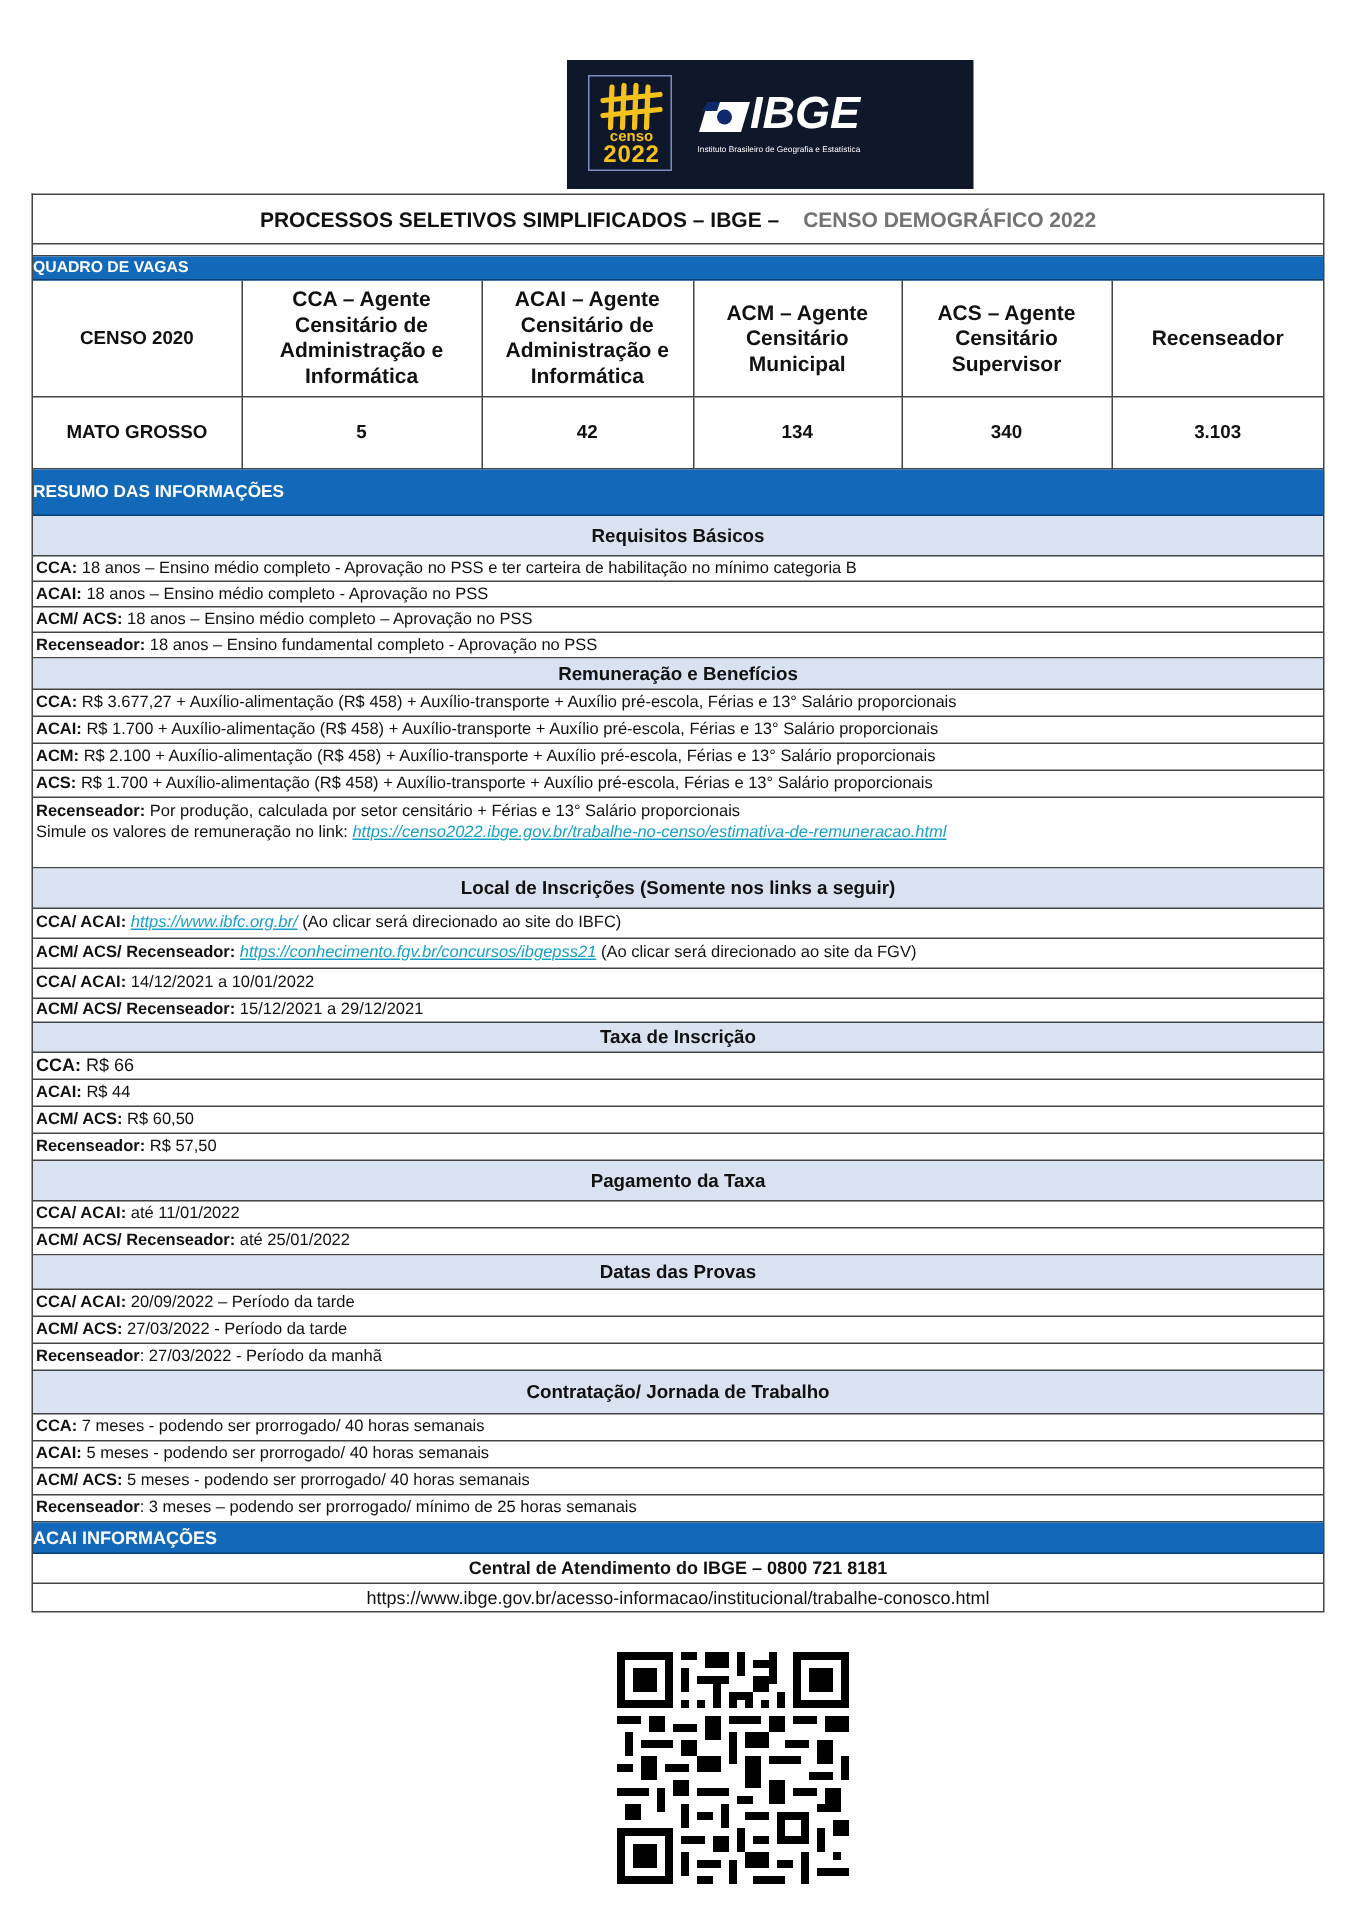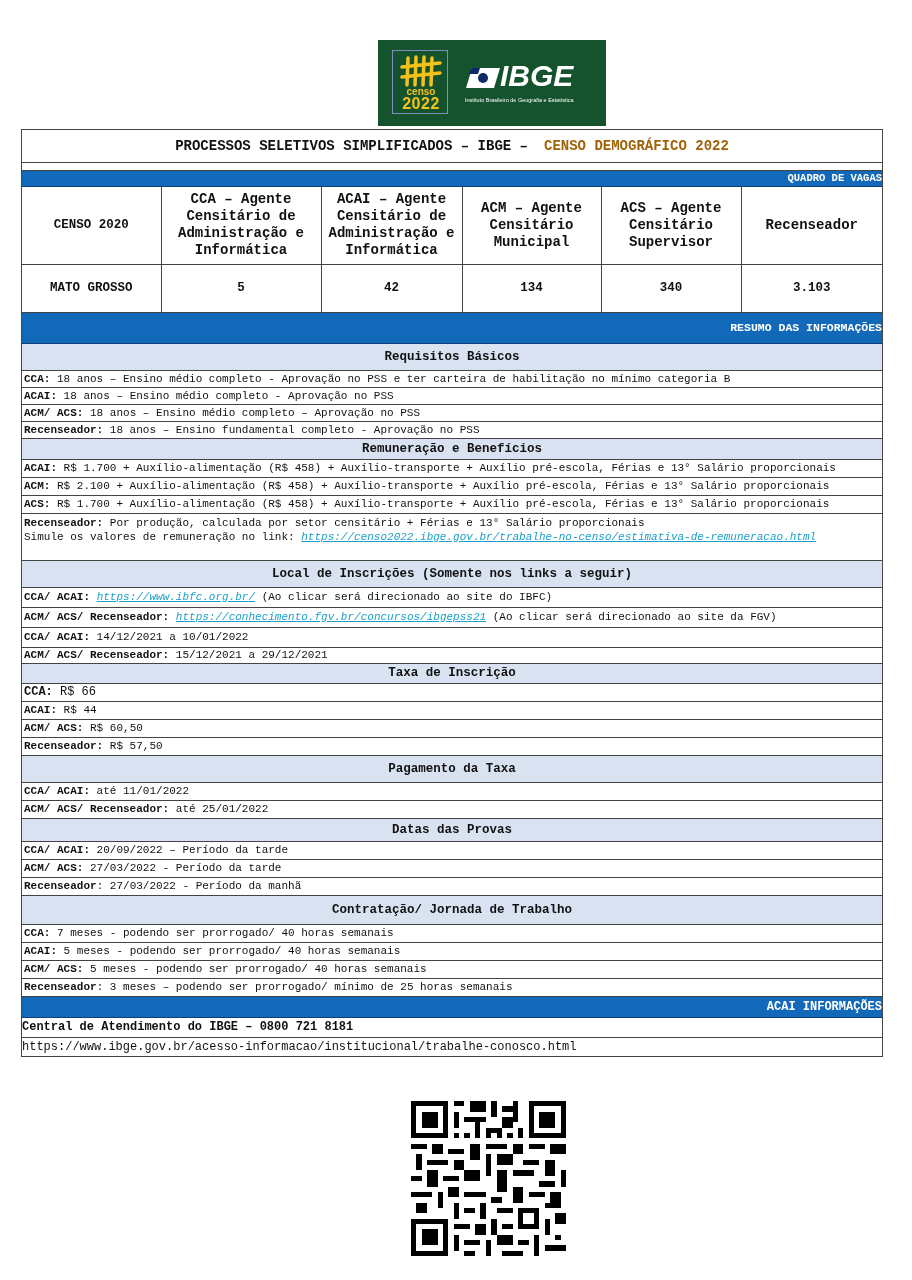--- a/index.html
+++ b/index.html
@@ -1,51 +1,51 @@
 <!DOCTYPE html>
 <html><head>
 <meta charset="utf-8">
 <style>
   html, body { margin: 0; padding: 0; background: #ffffff; }
   body { width: 912px; height: 1280px; position: relative; font-family: "Liberation Sans", sans-serif; color: #111; overflow: hidden; }
 
-  .logo { position: absolute; left: 378px; top: 40px; width: 228px; height: 86px; background: #14532d; }
+  .logo { position: absolute; left: 378px; top: 40px; width: 271px; height: 86px; background: #0f172a; }
   .logo .censo { position: absolute; left: 14px; top: 10px; width: 56px; height: 64px; border: 1px solid #7c8fbf; box-sizing: border-box; }
   .logo .tally { position: absolute; left: 6px; top: 3px; width: 44px; height: 34px; }
   .logo .censo-word { position: absolute; left: 0; width: 56px; top: 36px; text-align: center; color: #f4c21b; font-weight: bold; font-size: 10px; line-height: 10px; }
   .logo .censo-year { position: absolute; left: 0; width: 56px; top: 47px; text-align: center; color: #f4c21b; font-weight: bold; font-size: 16px; line-height: 12px; letter-spacing: 0.5px; }
   .logo .ibge-mark { position: absolute; left: 86px; top: 26px; width: 36px; height: 24px; }
   .logo .ibge-word { position: absolute; left: 122px; top: 20px; color: #fff; font-weight: bold; font-style: italic; font-size: 30px; line-height: 32px; letter-spacing: 0px; }
   .logo .ibge-sub { position: absolute; left: 87px; top: 57px; color: #fff; font-size: 5.5px; line-height: 6px; white-space: nowrap; }
 
-  .sheet { position: absolute; left: 21px; top: 129px; width: 860px; border: 1px solid #444; border-bottom: none; font-family: Liberation Mono, monospace; }
+  .sheet { position: absolute; left: 21px; top: 129px; width: 860px; border: 1px solid #444; border-bottom: none; }
   .row { border-bottom: 1px solid #444; box-sizing: border-box; }
 
   .title-row { height: 33px; display: flex; align-items: center; justify-content: center; font-weight: bold; font-size: 14px; }
-  .title-row .red { color: #a16207; margin-left: 16px; }
+  .title-row .red { color: #737373; margin-left: 16px; }
   .spacer-row { height: 8px; }
 
-  .band { background: #1369b9; color: #fff; font-weight: bold; text-align: right; }
+  .band { background: #1369b9; color: #fff; font-weight: bold; text-align: left; }
   .band-sm { height: 15px; font-size: 10.5px; line-height: 15px; border-bottom: 1px solid #0b3f78; }
   .band-lg { height: 30px; font-size: 11.5px; line-height: 30px; border-bottom: 1px solid #0b3f78; }
   .band-md { height: 22px; font-size: 12px; line-height: 22px; border-bottom: 1px solid #0b3f78; }
 
   table.vagas { width: 100%; border-collapse: collapse; }
   table.vagas td { border-right: 1px solid #444; border-bottom: 1px solid #444; text-align: center; font-weight: bold; padding: 0 4px; box-sizing: border-box; }
   table.vagas td:last-child { border-right: none; }
   table.vagas tr.hdr td { height: 77px; font-size: 14px; line-height: 17px; }
   table.vagas tr.hdr td.first { font-size: 12.5px; }
   table.vagas tr.val td { height: 48px; font-size: 12.5px; }
 
   .sec-head { background: #d9e2f1; text-align: center; font-weight: bold; font-size: 12.5px; border-bottom: 1px solid #444; }
   .line { font-size: 11px; line-height: 16px; padding-left: 2px; border-bottom: 1px solid #444; white-space: nowrap; }
   .line b { font-weight: bold; }
   .link { color: #1aa0c8; text-decoration: underline; font-style: italic; }
 
-  .center-line { text-align: left; border-bottom: 1px solid #444; }
+  .center-line { text-align: center; border-bottom: 1px solid #444; }
 
   .qr { position: absolute; left: 411px; top: 1101px; width: 155px; height: 155px; background: #fff; }
 </style>
 </head>
 <body>
 
 <div class="logo">
   <div class="censo">
     <svg class="tally" viewBox="0 0 44 34">
       <g stroke="#f4c21b" stroke-width="3.5" stroke-linecap="round">
@@ -101,20 +101,21 @@
 
   <div class="band band-lg">RESUMO DAS INFORMAÇÕES</div>
 
   <div class="sec-head" style="height:26px;line-height:26px">Requisitos Básicos</div>
   <div class="line"><b>CCA:</b><span> 18 anos – Ensino médio completo - Aprovação no PSS e ter carteira de habilitação no mínimo categoria B</span></div>
   <div class="line"><b>ACAI:</b><span> 18 anos – Ensino médio completo -  Aprovação no PSS</span></div>
   <div class="line"><b>ACM/ ACS:</b><span> 18 anos – Ensino médio completo – Aprovação no PSS</span></div>
   <div class="line"><b>Recenseador:</b><span> 18 anos – Ensino fundamental completo -  Aprovação no PSS</span></div>
 
   <div class="sec-head" style="height:20px;line-height:20px">Remuneração e Benefícios</div>
+  <div class="line" style="line-height:17px"><b>CCA:</b><span> R$ 3.677,27  + Auxílio-alimentação (R$ 458) + Auxílio-transporte + Auxílio pré-escola, Férias e 13° Salário proporcionais</span></div>
   <div class="line" style="line-height:17px"><b>ACAI:</b><span> R$ 1.700 + Auxílio-alimentação (R$ 458) + Auxílio-transporte + Auxílio pré-escola, Férias e 13° Salário proporcionais</span></div>
   <div class="line" style="line-height:17px"><b>ACM:</b><span> R$ 2.100 + Auxílio-alimentação (R$ 458) + Auxílio-transporte + Auxílio pré-escola, Férias e 13° Salário proporcionais</span></div>
   <div class="line" style="line-height:17px"><b>ACS:</b><span> R$ 1.700 + Auxílio-alimentação  (R$ 458) + Auxílio-transporte + Auxílio pré-escola, Férias e 13° Salário proporcionais</span></div>
   <div class="line" style="line-height:14px;padding-top:2px;padding-bottom:16px">
     <div><b>Recenseador:</b><span> Por produção, calculada por setor censitário + Férias e 13° Salário proporcionais</span></div>
     <div><span>Simule os valores de remuneração no link: </span><a class="link">https://censo2022.ibge.gov.br/trabalhe-no-censo/estimativa-de-remuneracao.html</a></div>
   </div>
 
   <div class="sec-head" style="height:26px;line-height:26px">Local de Inscrições (Somente nos links a seguir)</div>
   <div class="line" style="line-height:19px"><b>CCA/ ACAI:</b> <a class="link">https://www.ibfc.org.br/</a><span> (Ao clicar será direcionado ao site do IBFC)</span></div>

